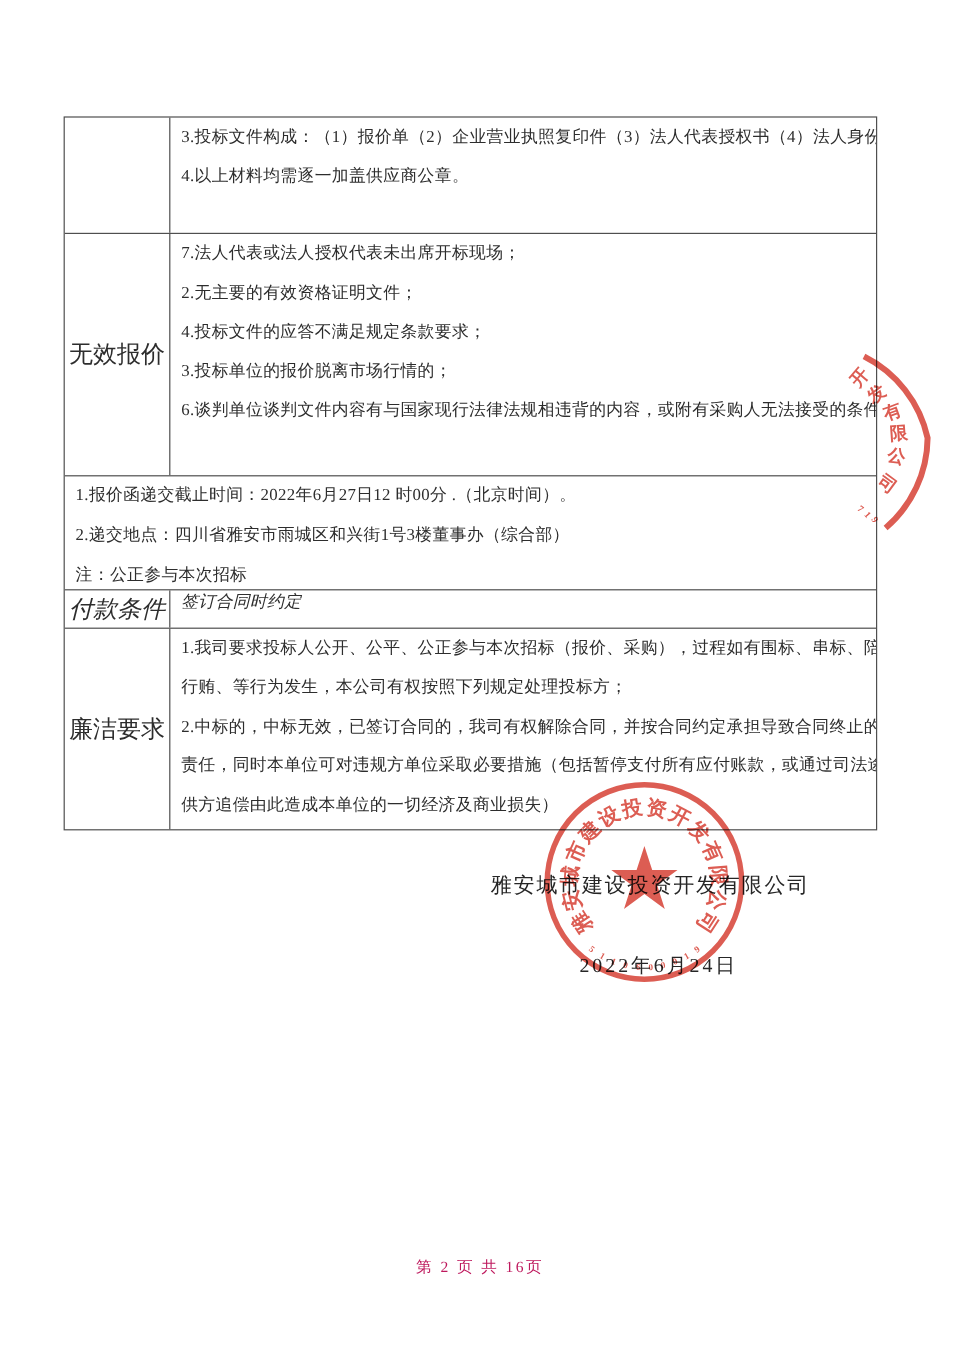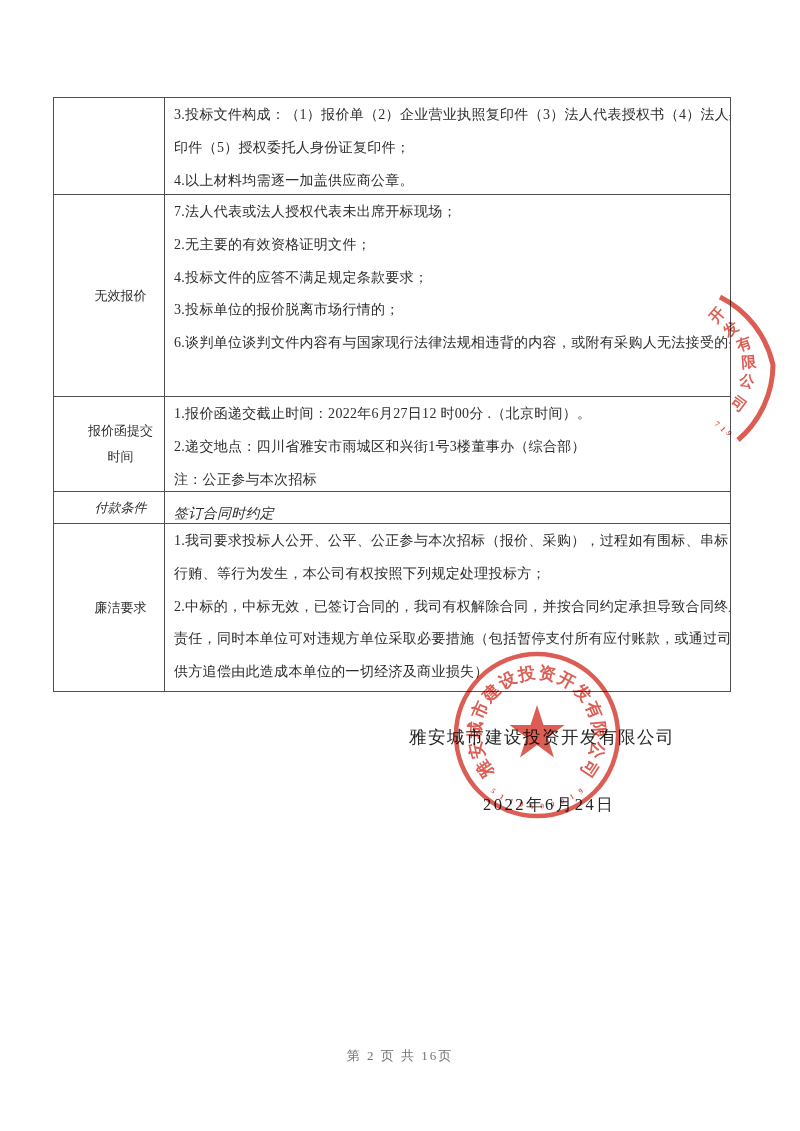--- a/index.html
+++ b/index.html
@@ -12,48 +12,48 @@
   
   .doc-table{
     position:absolute;left:53px;top:97px;width:678px;
     border:1.5px solid #4f4f4f;box-sizing:border-box;
   }
   .t-row{display:flex;box-sizing:border-box;}
   .t-row + .t-row{border-top:1.5px solid #4f4f4f;}
   .t-label{
     flex:0 0 88px;width:88px;border-right:1.5px solid #4f4f4f;
     display:flex;align-items:center;justify-content:center;
-    text-align:center;font-size:13px;white-space:pre-line;
-    line-height:26px;box-sizing:border-box;margin-left:23px;
+    text-align:center;font-size:20px;white-space:pre-line;
+    line-height:26px;box-sizing:border-box;
   }
   .t-content{flex:1;padding:1px 9px 0 9px;box-sizing:border-box;overflow:hidden;}
   .r0{height:96px;}
   .r1{height:202px;}
   .r2{height:95px;}
   .r3{height:32px;font-style:italic;}
   .r4{height:168px;}
-  .r3 .t-content{display:flex;align-items:flex-end;}
+  .r3 .t-content{display:flex;align-items:flex-start;}
   .cline{
     font-size:14px;line-height:32.8px;white-space:nowrap;
     letter-spacing:.3px;
   }
   .r3 .cline{line-height:normal;}
   
   .sig-company{
     position:absolute;left:542px;top:725px;transform:translateX(-50%);
     font-size:17.5px;letter-spacing:1.5px;white-space:nowrap;color:#262626;
   }
   .sig-date{
     position:absolute;left:549px;top:794px;transform:translateX(-50%);
     font-size:16.5px;letter-spacing:2.5px;white-space:nowrap;color:#262626;
   }
   
   .footer{
     position:absolute;left:0;right:0;top:1047px;text-align:center;
-    font-size:13px;letter-spacing:2px;color:#737373;
+    font-size:13px;letter-spacing:2px;color:#be185d;
   }
   
   .seal{position:absolute;mix-blend-mode:multiply;opacity:.88;pointer-events:none;}
   .seal-main{left:445px;top:645px;}
   .seal-partial{left:660px;top:280px;}
   .seal text{
     font-family:"Liberation Serif","DejaVu Serif",serif;
     font-weight:bold;fill:#d8463b;
   }
 </style>
@@ -61,39 +61,36 @@
 <body>
 
 <div class="page">
 
   <div class="doc-table">
 
     <div class="t-row r0">
       <div class="t-label"></div>
       <div class="t-content">
         <div class="cline">3.投标文件构成：（1）报价单（2）企业营业执照复印件（3）法人代表授权书（4）法人身份证复</div>
-        <div class="cline">印件（5）授权委托人身份证复印件；</div>
         <div class="cline">4.以上材料均需逐一加盖供应商公章。</div>
       </div>
     </div>
 
     <div class="t-row r1">
       <div class="t-label">无效报价</div>
       <div class="t-content">
         <div class="cline">7.法人代表或法人授权代表未出席开标现场；</div>
         <div class="cline">2.无主要的有效资格证明文件；</div>
         <div class="cline">4.投标文件的应答不满足规定条款要求；</div>
         <div class="cline">3.投标单位的报价脱离市场行情的；</div>
         <div class="cline">6.谈判单位谈判文件内容有与国家现行法律法规相违背的内容，或附有采购人无法接受的条件。</div>
       </div>
     </div>
 
     <div class="t-row r2">
-      <div class="t-label">报价函提交
-时间</div>
       <div class="t-content">
         <div class="cline">1.报价函递交截止时间：2022年6月27日12 时00分 .（北京时间）。</div>
         <div class="cline">2.递交地点：四川省雅安市雨城区和兴街1号3楼董事办（综合部）</div>
         <div class="cline">注：公正参与本次招标</div>
       </div>
     </div>
 
     <div class="t-row r3">
       <div class="t-label">付款条件</div>
       <div class="t-content">

